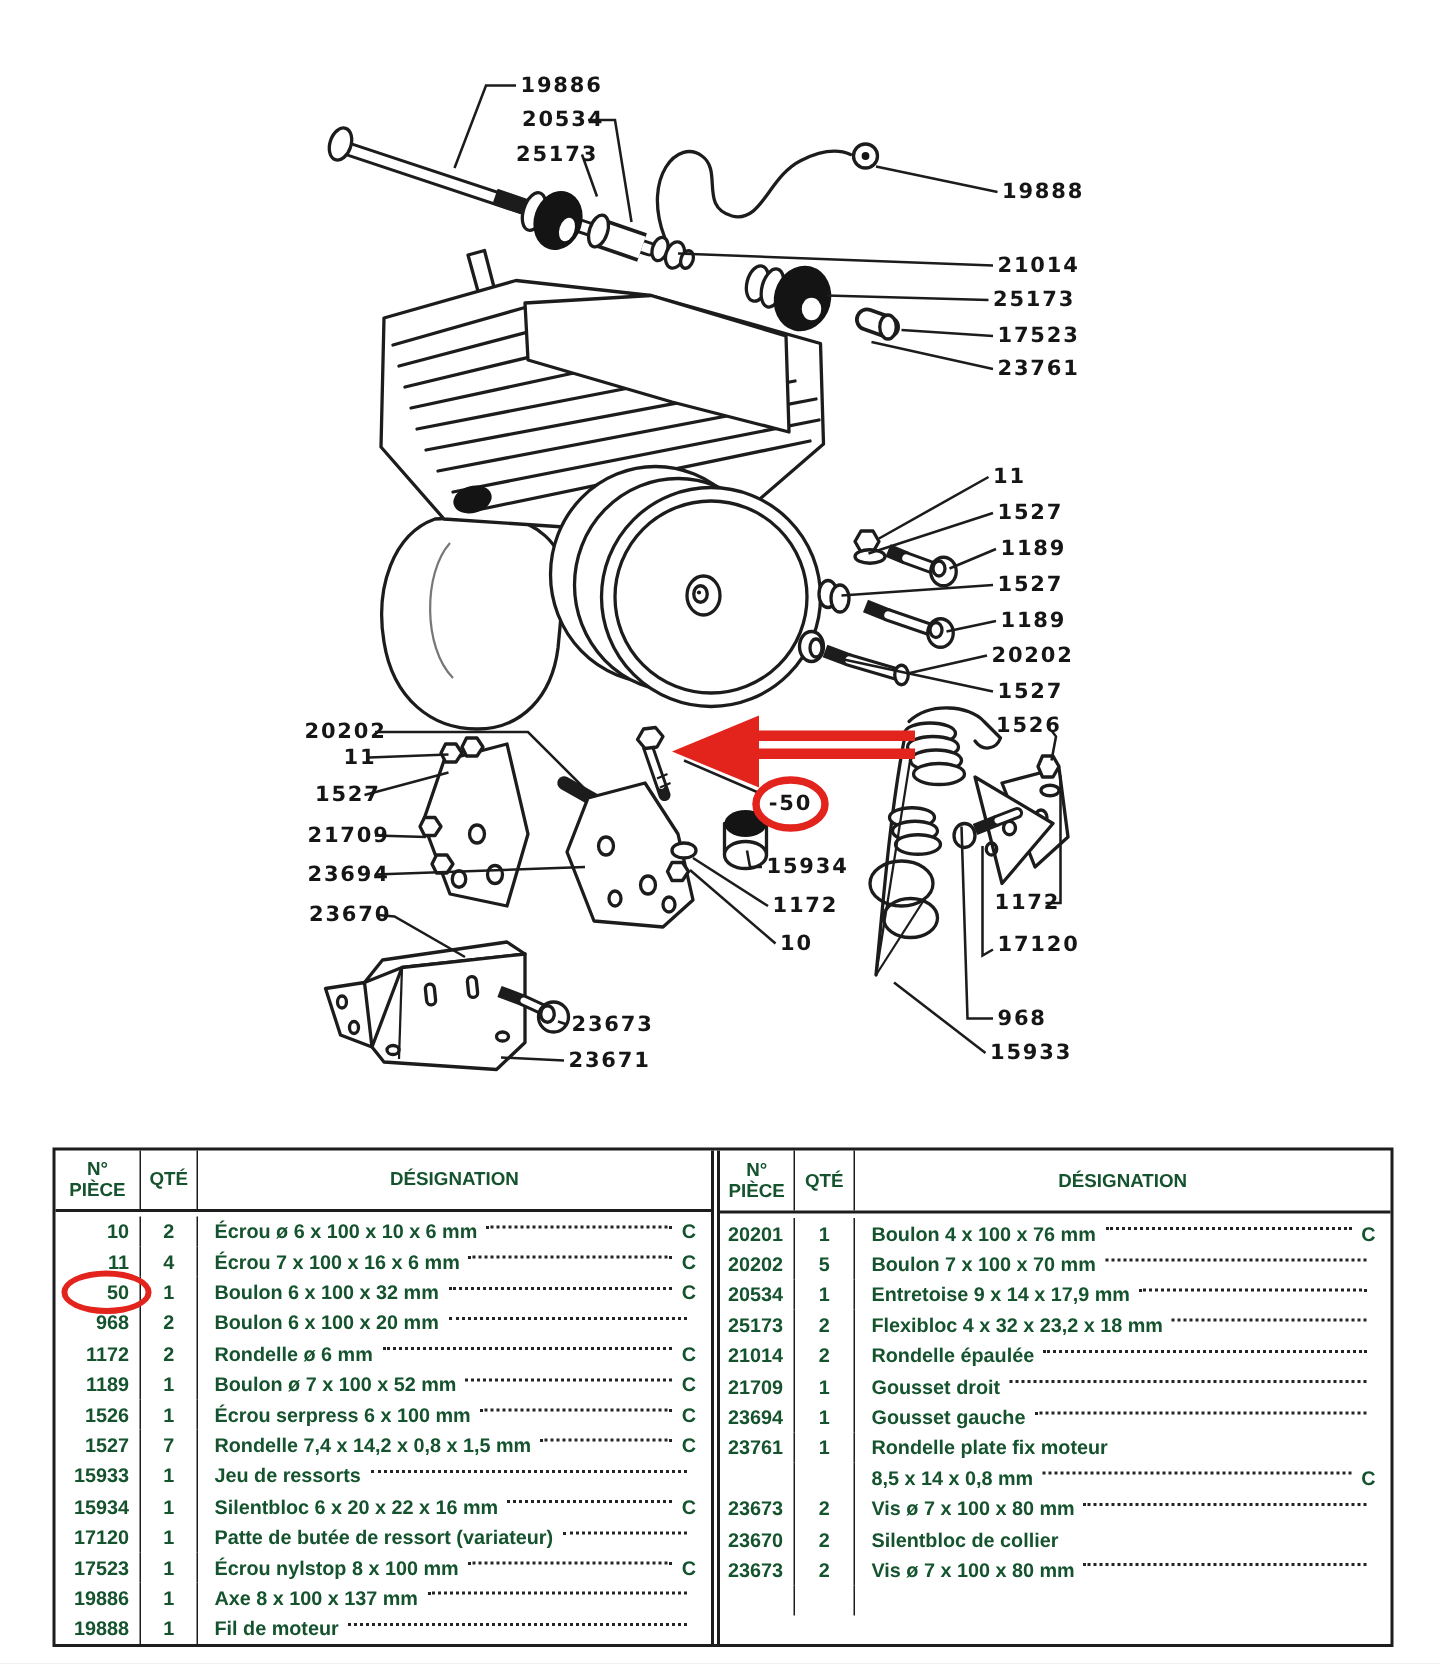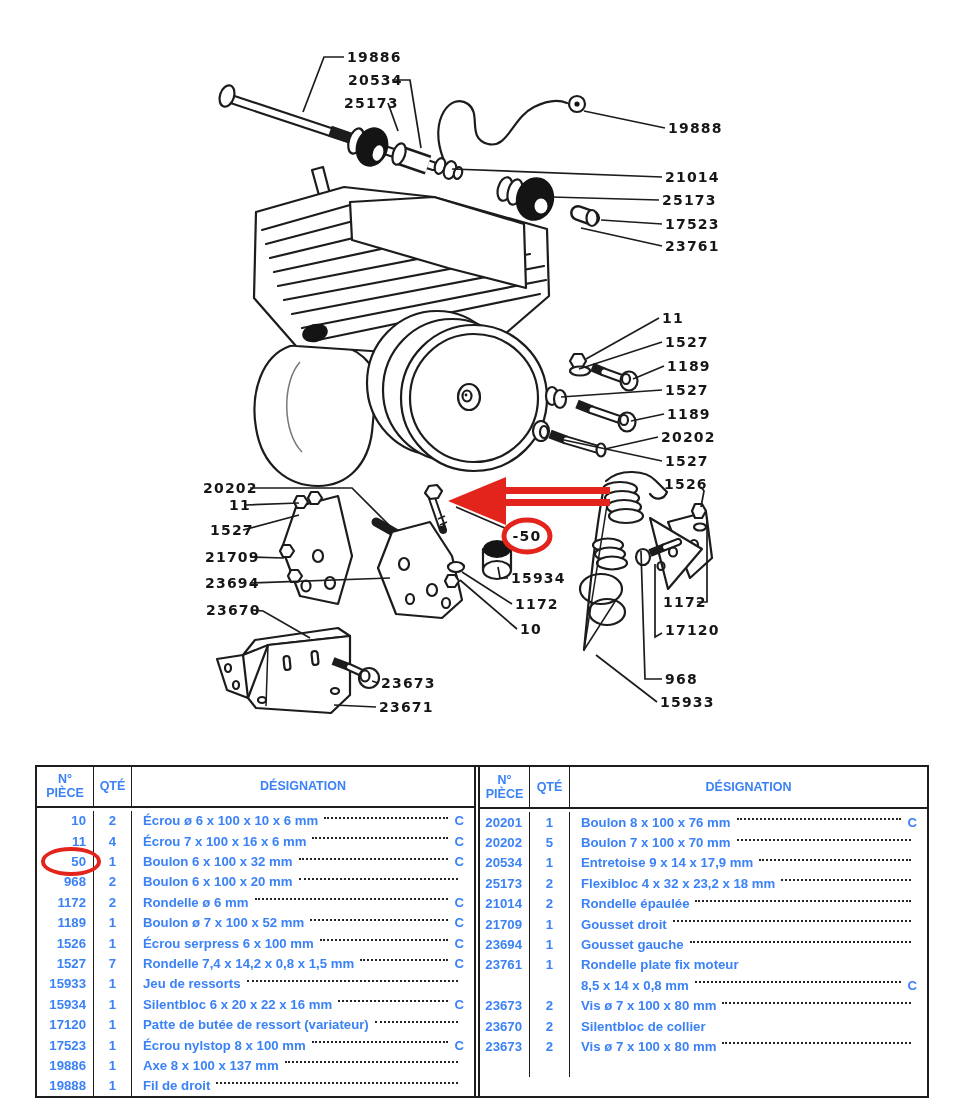--- a/index.html
+++ b/index.html
@@ -1,17 +1,17 @@
 <!DOCTYPE html>
 <html><head>
 <meta charset="utf-8">
 <style>
   html,body{margin:0;padding:0;background:#e8e8e8;}
   .page{position:relative;width:960px;height:1109px;background:#ffffff;overflow:hidden;
-        font-family:"Liberation Sans", sans-serif;color:#3b82f6;}
+        font-family:"Liberation Sans", sans-serif;color:#14532d;}
   svg{position:absolute;top:0;left:0;}
   .art{stroke:#1c1c1c;fill:none;stroke-width:2.2;stroke-linejoin:round;stroke-linecap:round;}
   .artf{stroke:#1c1c1c;fill:#ffffff;stroke-width:2.2;stroke-linejoin:round;}
   .ink{fill:#141414;stroke:none;}
   .thin{stroke:#1c1c1c;fill:none;stroke-width:1.5;}
   .plabel{font-family:"DejaVu Sans", sans-serif;font-weight:bold;font-size:14px;
           letter-spacing:1.2px;fill:#161616;dominant-baseline:central;}
   
   .tablewrap{position:absolute;left:35px;top:765px;width:894px;height:333px;
              border:2.5px solid #1d1d1d;display:flex;background:#fff;box-sizing:border-box;
@@ -412,41 +412,41 @@
             <div class="td cq">1</div>
             <div class="td cd">
               <span class="txt">Axe 8 x 100 x 137 mm</span>
               <span class="dots"></span>
             </div>
           </div>
           <div class="tr">
             <div class="td cp">19888</div>
             <div class="td cq">1</div>
             <div class="td cd">
-              <span class="txt">Fil de droit</span>
+              <span class="txt">Fil de moteur</span>
               <span class="dots"></span>
             </div>
           </div>
         </div>
     </div>
     <div class="half rightcol">
       <div class="thead">
         <div class="hc vb">
           <span><span>N°</span><br>
           <span>PIÈCE</span></span>
         </div>
         <div class="hc vb">QTÉ</div>
         <div class="hc">DÉSIGNATION</div>
       </div>
       <div class="tbody" id="rows-right">
           <div class="tr">
             <div class="td cp">20201</div>
             <div class="td cq">1</div>
             <div class="td cd">
-              <span class="txt">Boulon 8 x 100 x 76 mm</span>
+              <span class="txt">Boulon 4 x 100 x 76 mm</span>
               <span class="dots"></span>
               <span class="csuf">C</span>
             </div>
           </div>
           <div class="tr">
             <div class="td cp">20202</div>
             <div class="td cq">5</div>
             <div class="td cd">
               <span class="txt">Boulon 7 x 100 x 70 mm</span>
               <span class="dots"></span>

